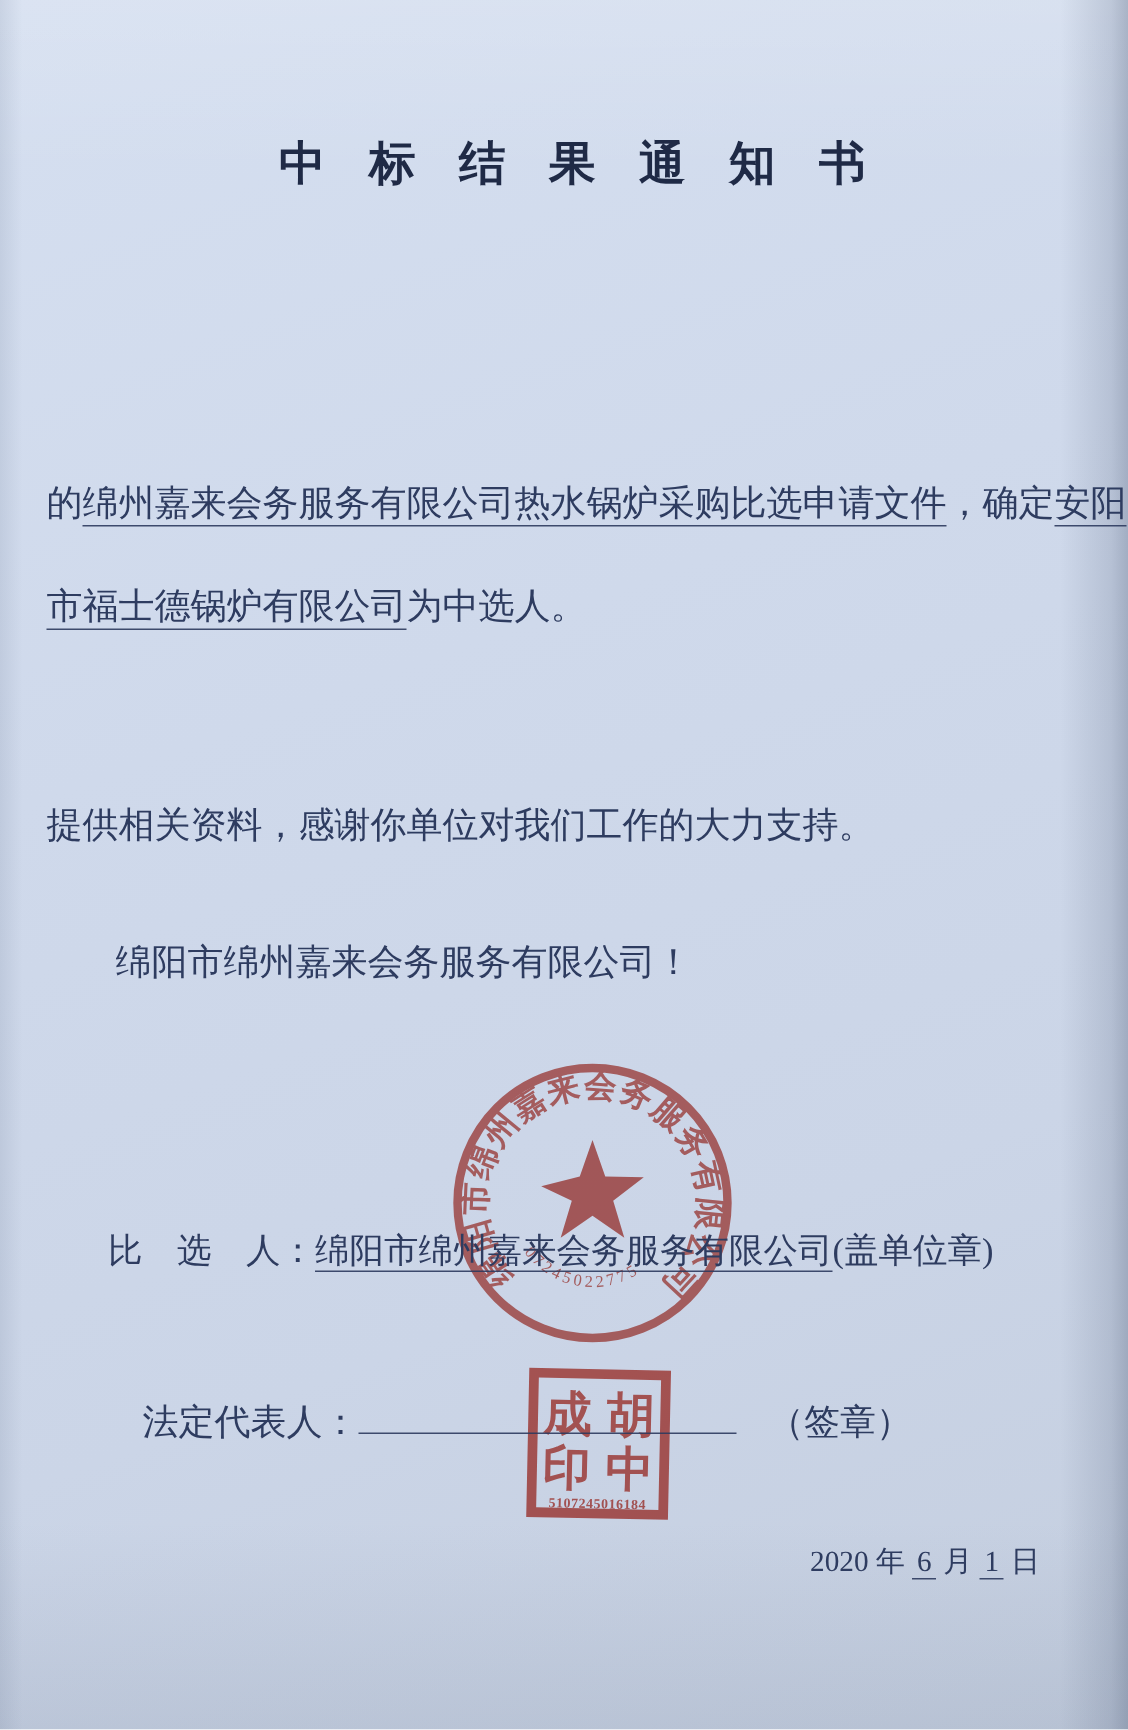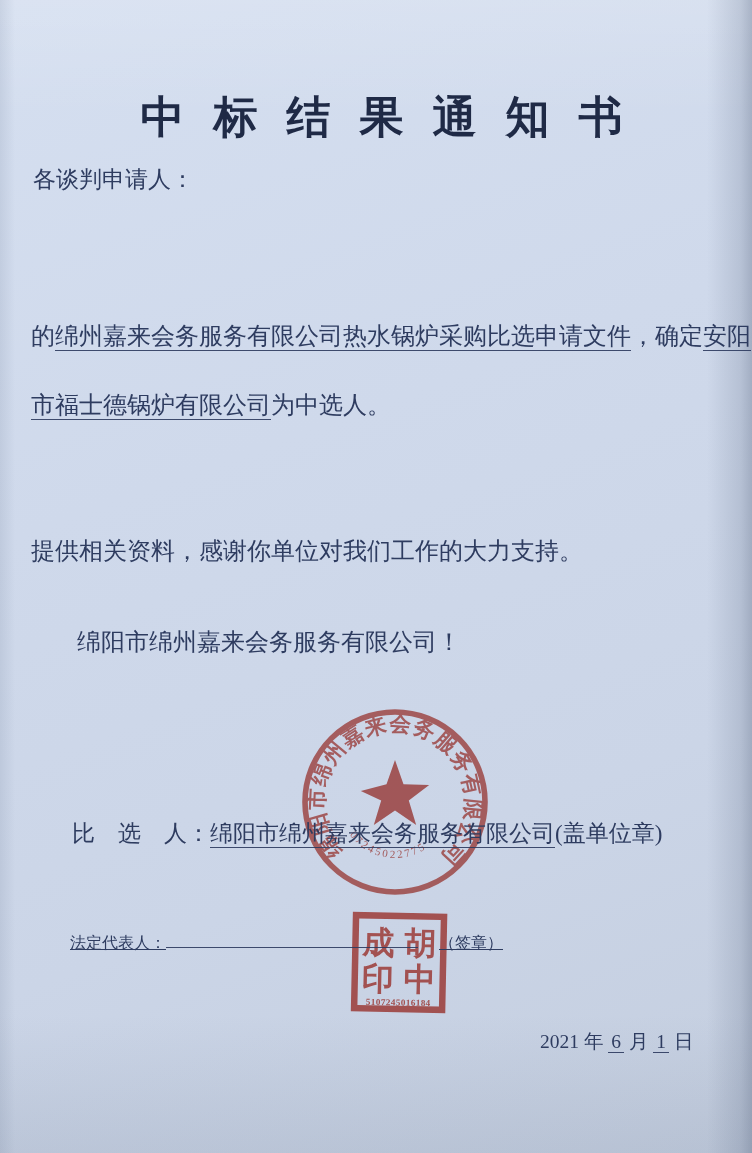--- a/index.html
+++ b/index.html
@@ -11,21 +11,21 @@
     background:
       linear-gradient(90deg, rgba(110,125,150,0.16) 0%, rgba(110,125,150,0) 2%),
       linear-gradient(90deg, rgba(255,255,255,0) 94%, rgba(96,110,136,0.22) 98.5%, rgba(78,92,118,0.34) 100%),
       linear-gradient(180deg, rgba(255,255,255,0.14) 0%, rgba(255,255,255,0) 10%, rgba(255,255,255,0) 88%, rgba(104,118,142,0.14) 100%),
       linear-gradient(160deg, #d5dff0 0%, #cfd9eb 38%, #cbd5e7 70%, #c4cedf 100%);
     color:#31405f;
   }
   .title{
     position:absolute;left:0;right:0;top:88px;margin:0;
     text-align:center;
-    font-size:44px;font-weight:700;
+    font-size:31px;font-weight:700;
     letter-spacing:29px;text-indent:40px;
     color:#1f2a46;
     white-space:nowrap;
   }
   .line{
     position:absolute;
     white-space:nowrap;
     font-size:24px;
     line-height:1.25;
     color:#2e3c60;
@@ -35,21 +35,21 @@
     padding-bottom:1px;
   }
   .l-salutation{left:33px;top:166px;font-size:23px;}
   .l-b0{left:77px;top:248px;}
   .l-b1{left:31px;top:321px;}
   .l-b2{left:31px;top:390px;}
   .l-b3{left:77px;top:464px;}
   .l-b4{left:31px;top:536px;}
   .l-b5{left:77px;top:627px;}
   .l-bidder{left:72px;top:820px;font-size:23px;}
-  .l-legal{left:70px;top:931px;font-size:16px;text-decoration:underline;}
+  .l-legal{left:95px;top:931px;font-size:24px;}
   .l-date{left:540px;top:1030px;font-size:19.5px;}
   .l-date .useg{padding:0 3px;}
   .sig-blank{
     display:inline-block;
     width:252px;height:1em;
     border-bottom:1.6px solid rgba(44,58,94,0.9);
     vertical-align:baseline;
   }
   .sign-hint{margin-left:21px;}
   .seal{
@@ -61,21 +61,20 @@
   .seal-personal{left:351px;top:912px;width:96px;height:108px;transform:rotate(1.2deg);}
   .seal text{font-family:"Liberation Serif","DejaVu Serif",serif;}
 </style>
 </head>
 <body>
 
 <div class="page">
 
   <h1 class="title">中标结果通知书</h1>
 
-  <div class="line l-salutation">各谈判申请人：</div>
 
   <div class="line l-b1"><span>的</span><span class="useg">绵州嘉来会务服务有限公司热水锅炉采购比选申请文件</span><span>，确定</span><span class="useg">安阳</span></div>
   <div class="line l-b2"><span class="useg">市福士德锅炉有限公司</span><span>为中选人。</span></div>
   <div class="line l-b4"><span>提供相关资料，感谢你单位对我们工作的大力支持。</span></div>
   <div class="line l-b5"><span>绵阳市绵州嘉来会务服务有限公司！</span></div>
 
   <svg class="seal seal-company" viewBox="0 0 240 240" xmlns="http://www.w3.org/2000/svg">
     <defs>
       <path id="ringPath" d="M 69.8 170.2 A 71 71 0 1 1 170.2 170.2" fill="none"></path>
       <path id="serialPath" d="M 71.5 148 A 56 56 0 0 0 168.5 148" fill="none"></path>
@@ -100,15 +99,15 @@
   </svg>
 
   <div class="line l-bidder">
     <span>比　选　人：</span><span class="useg">绵阳市绵州嘉来会务服务有限公司</span><span>(盖单位章)</span>
   </div>
 
   <div class="line l-legal">
     <span>法定代表人：</span><span class="sig-blank"></span><span class="sign-hint">（签章）</span>
   </div>
 
-  <div class="line l-date"><span>2021 年 </span><span class="useg">6</span><span> 月 </span><span class="useg">1</span><span> 日</span></div>
+  <div class="line l-date"><span>2020 年 </span><span class="useg">6</span><span> 月 </span><span class="useg">1</span><span> 日</span></div>
 
 </div>
 
 </body></html>

